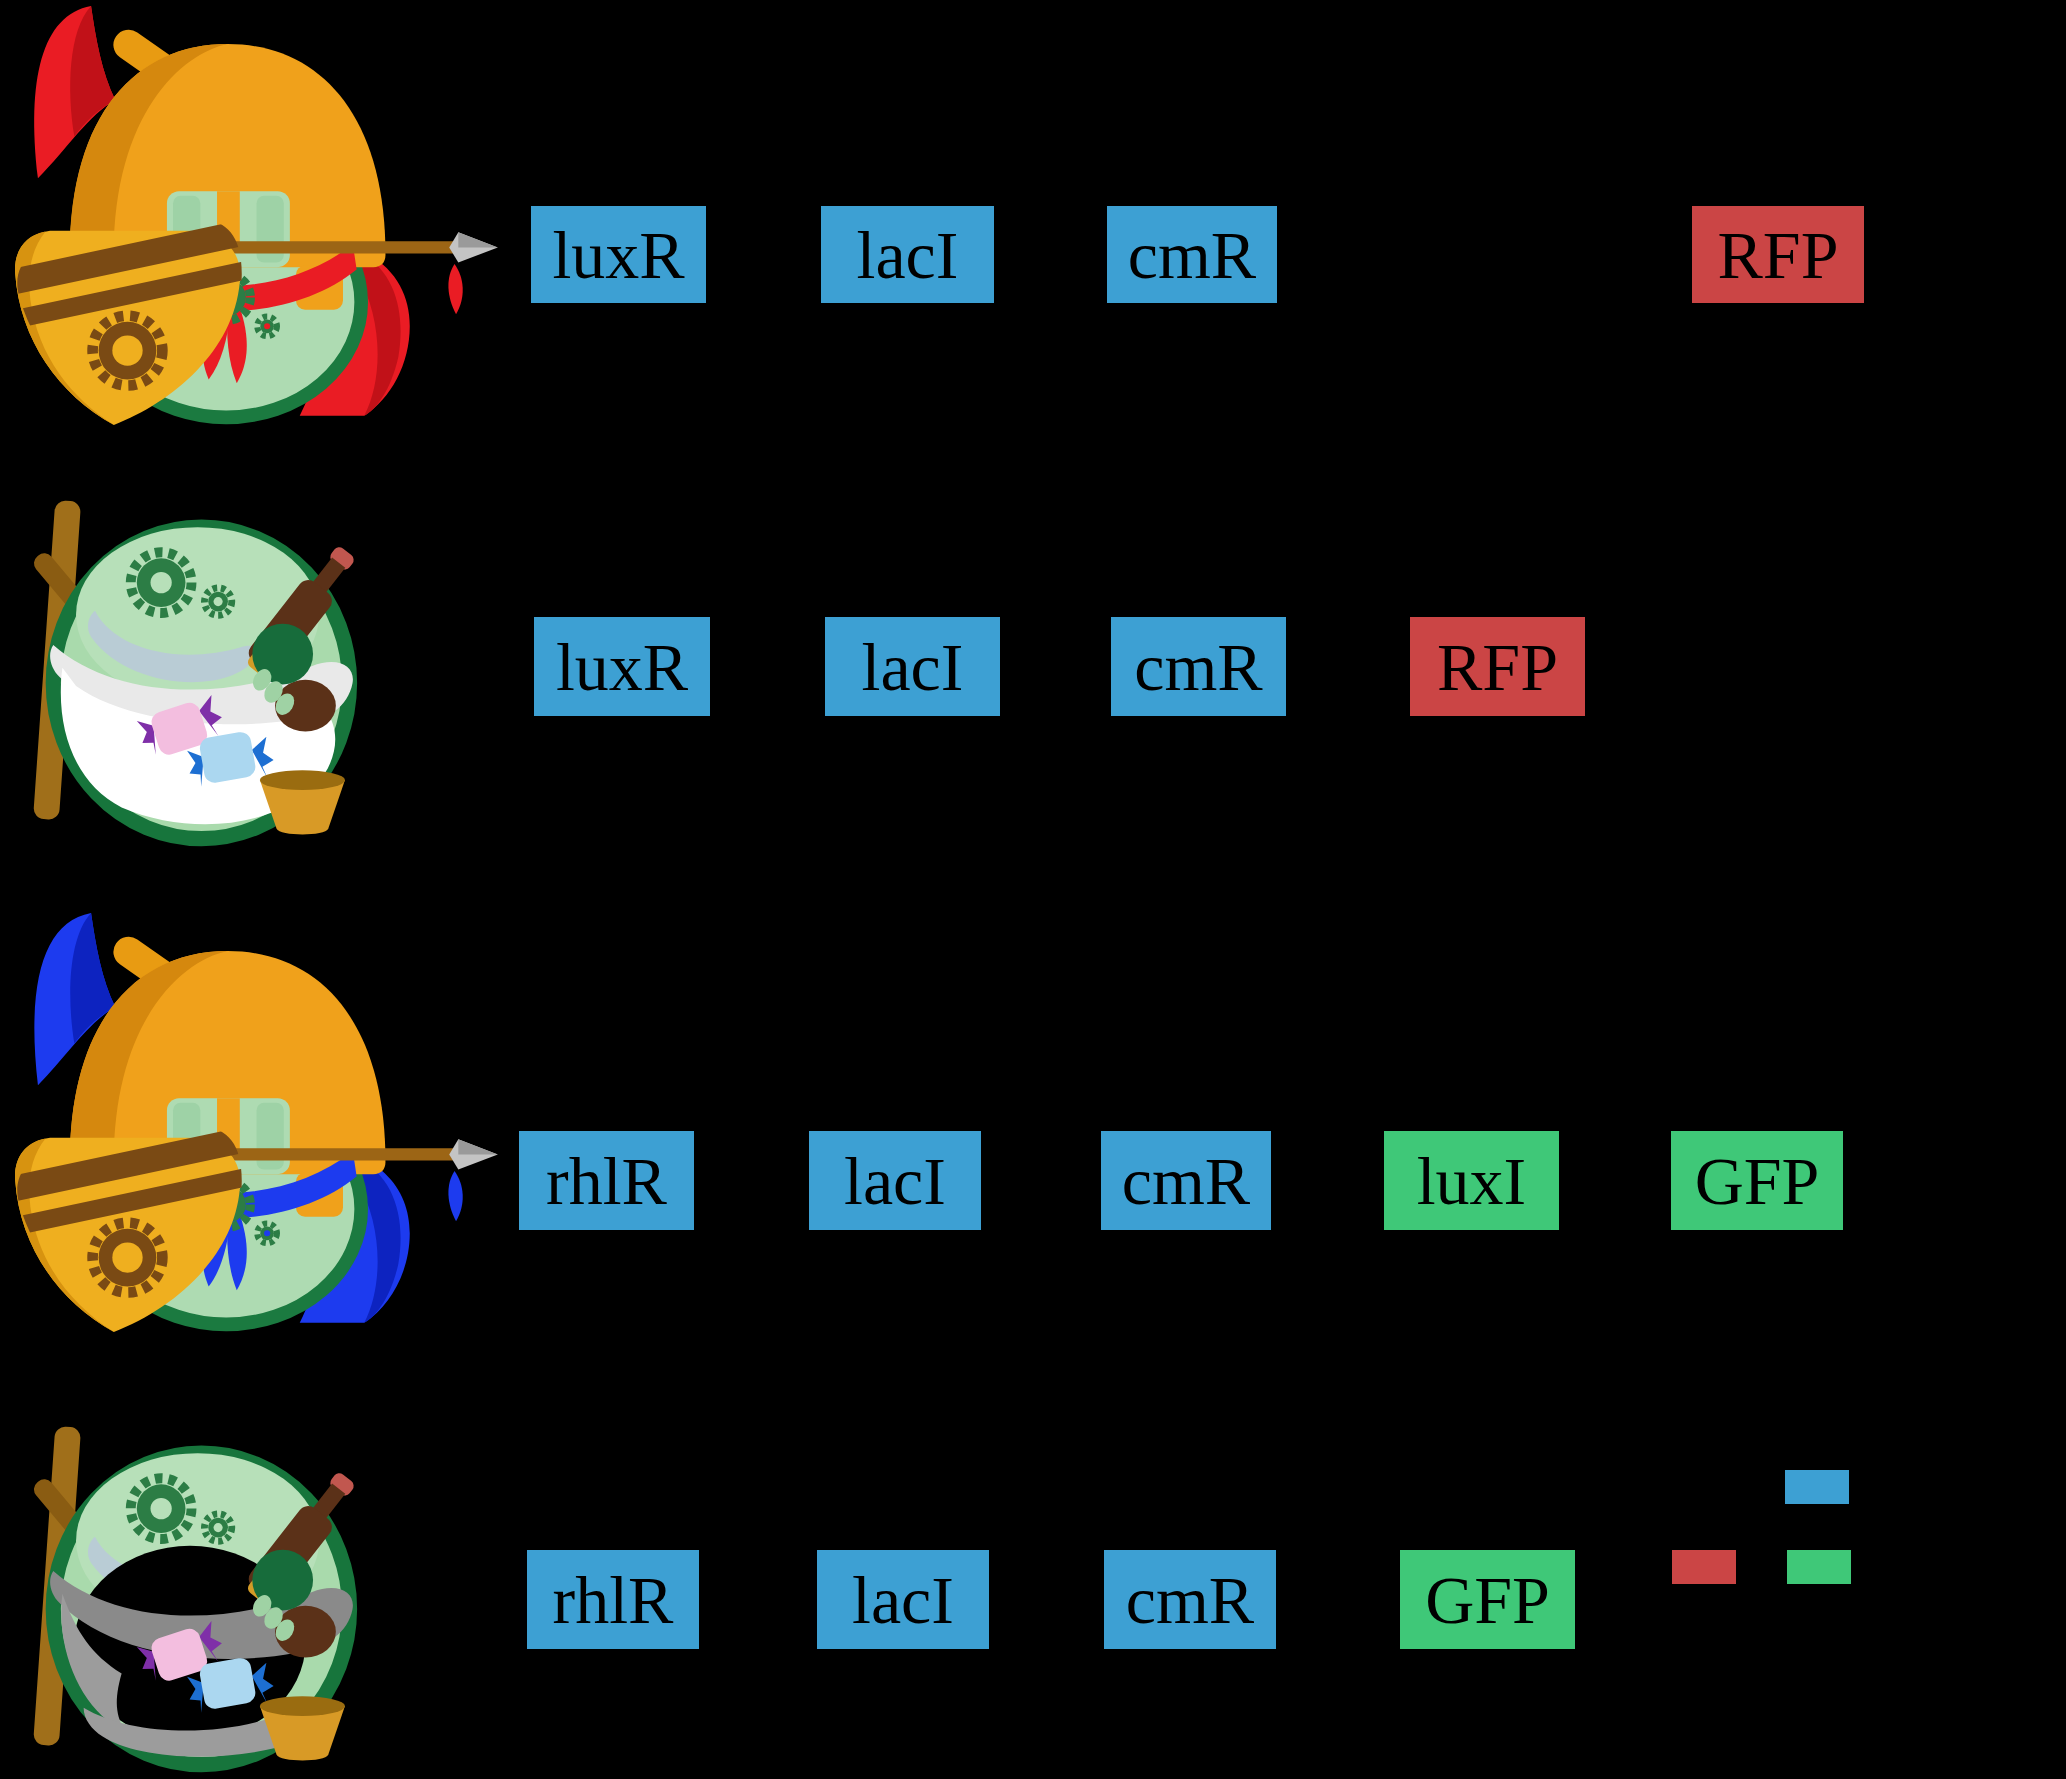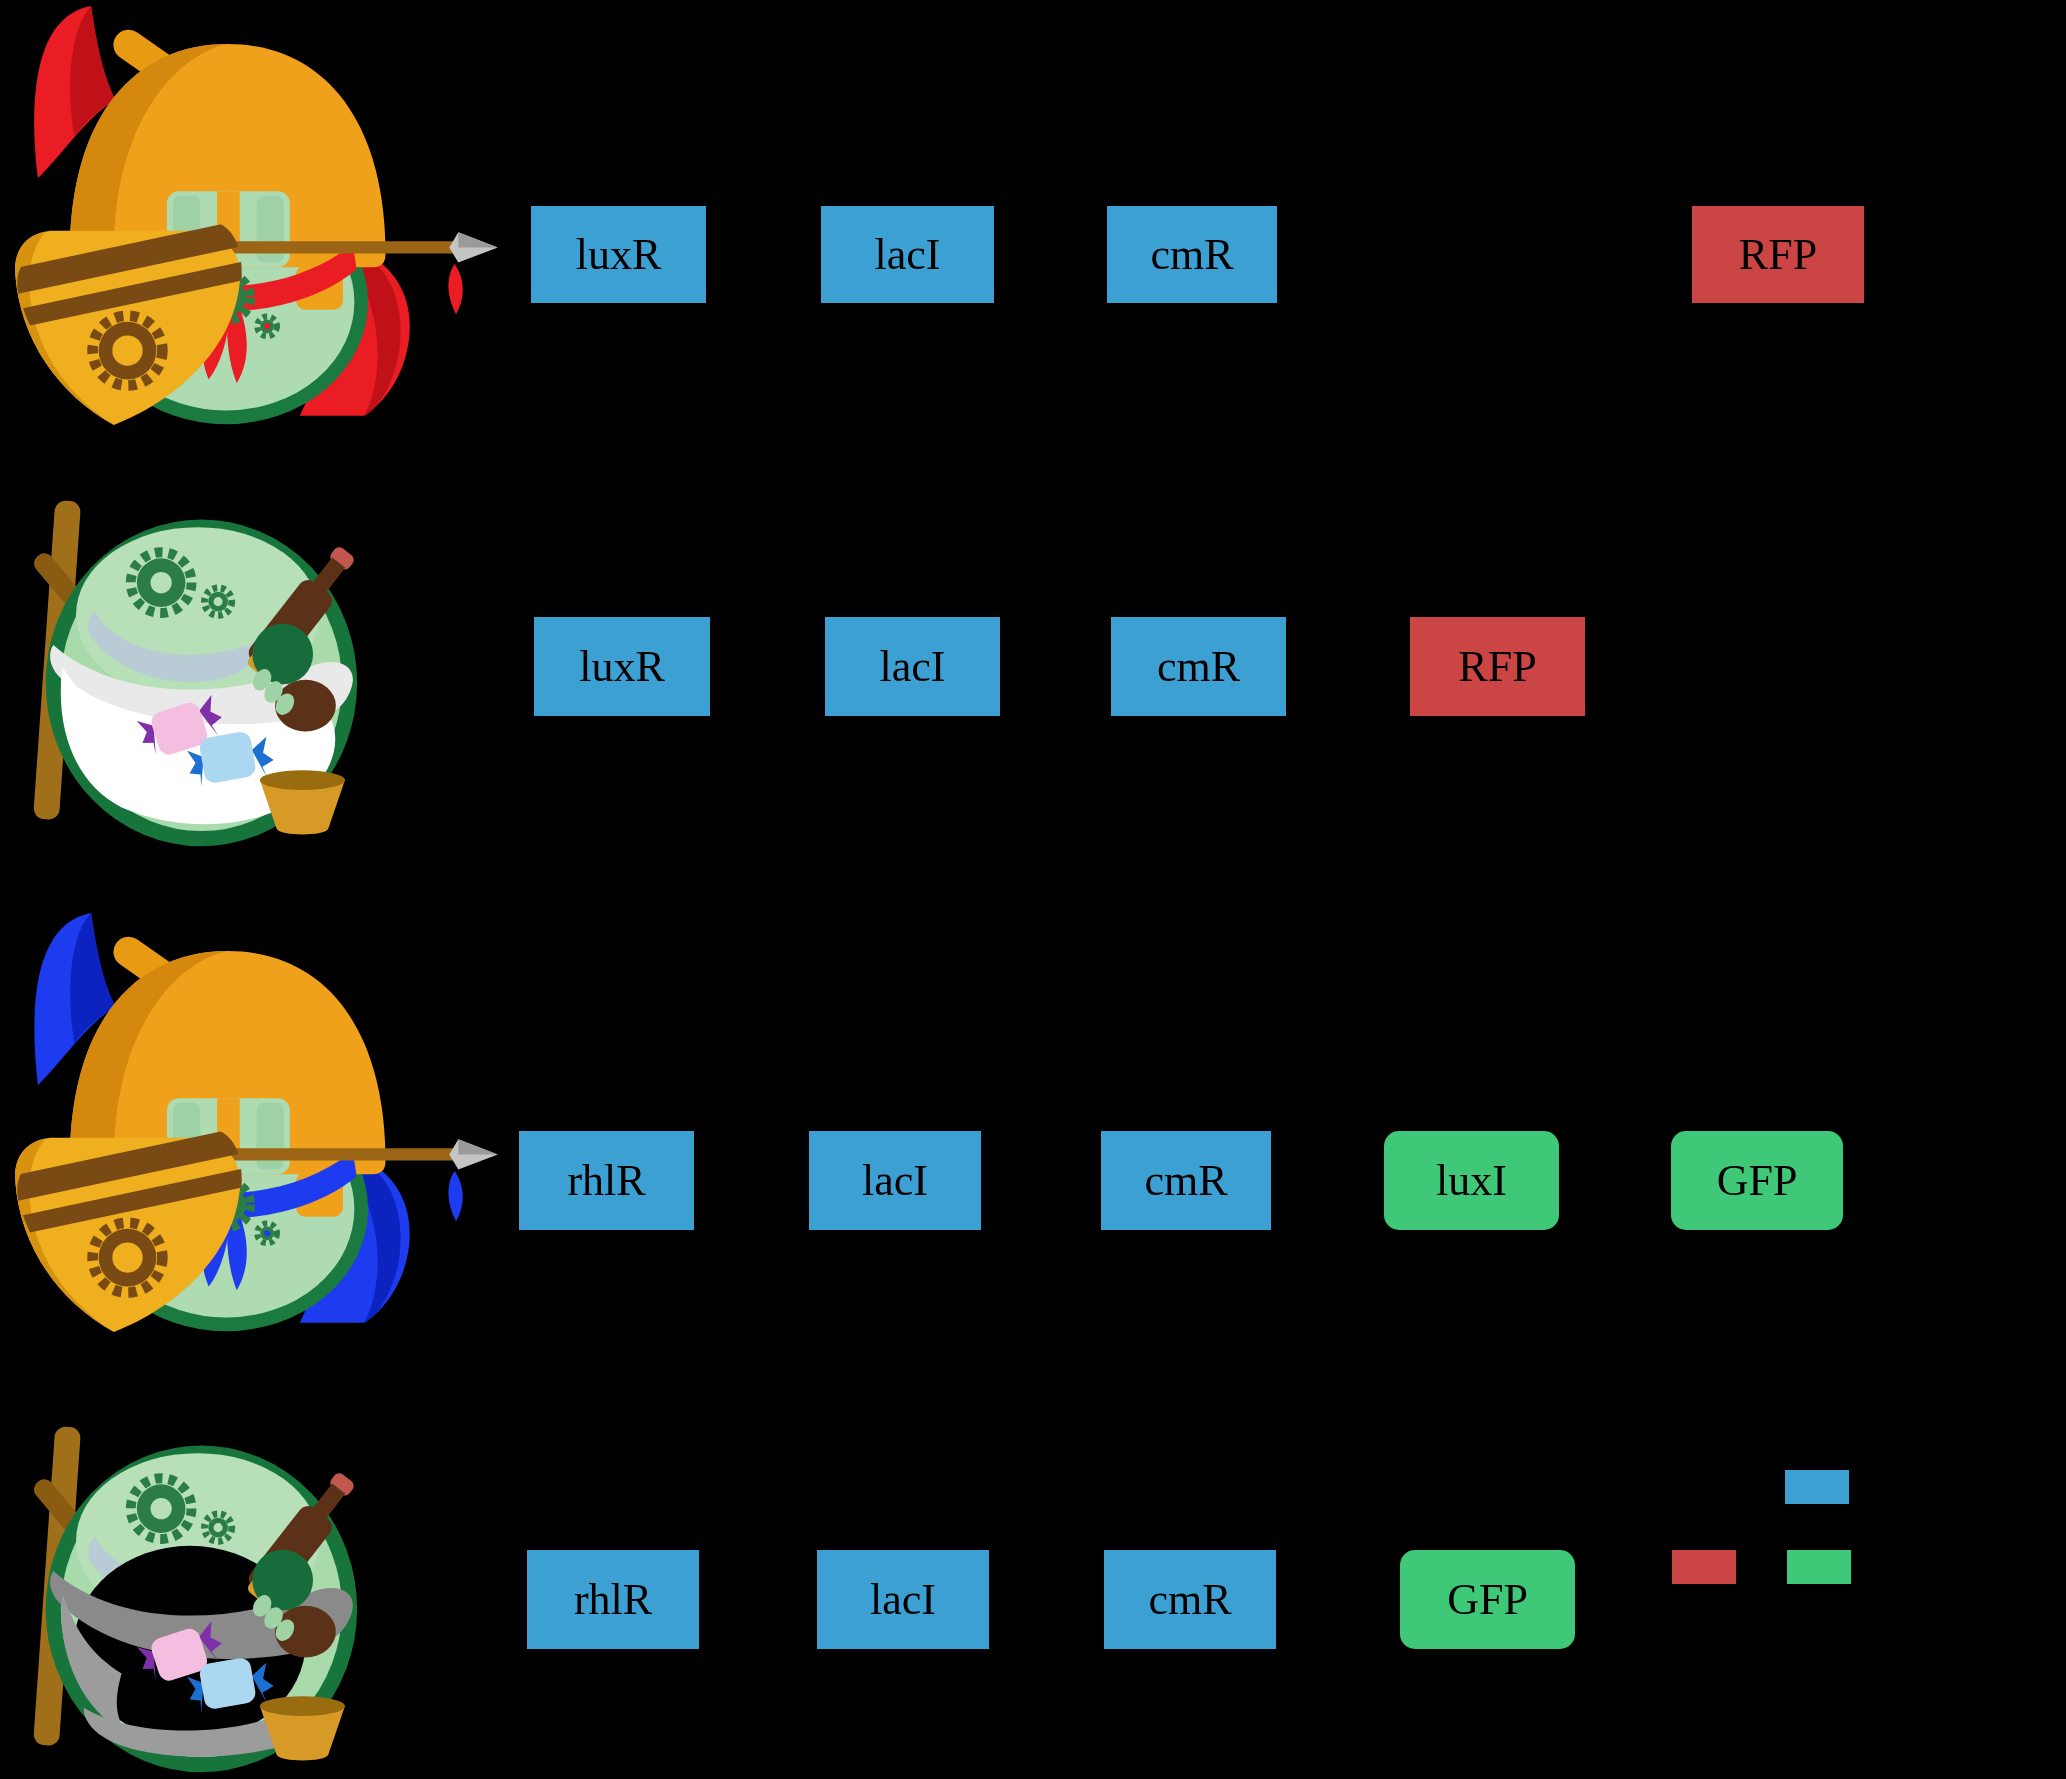--- a/index.html
+++ b/index.html
@@ -1,23 +1,23 @@
 <!DOCTYPE html>
 <html style="--gene-blue: #3DA0D3; --gene-red: #CB4545; --gene-green: #3FC878; --soldier-red-cape: #EA1C24; --soldier-blue-cape: #1D3BEF; --friar-robe-white: #FFFFFF; --friar-robe-gray: #9C9C9C; --mascot-body-green: #A9DAAC; --mascot-ring-green: #1B7A40; --helmet-orange: #F0A11B;font-size:12px"><head>
 <meta charset="utf-8">
 <style>
   html,body{margin:0;padding:0;background:#000;}
   #stage{position:relative;width:2066px;height:1779px;background:#000;overflow:hidden;
          font-family:"Liberation Serif","DejaVu Serif",serif;}
   
   .gene-box{position:absolute;display:flex;align-items:center;justify-content:center;
-            color:#000;font-size:44px;line-height:1;}
+            color:#000;font-size:68px;line-height:1;}
   .gene-box[data-color="blue"]{background:var(--gene-blue,#3DA0D3);}
   .gene-box[data-color="red"]{background:var(--gene-red,#CB4545);}
-  .gene-box[data-color="green"]{background:var(--gene-green,#3FC878);border-radius:15px;}
+  .gene-box[data-color="green"]{background:var(--gene-green,#3FC878);}
   .swatch{position:absolute;}
   .swatch[data-color="blue"]{background:var(--gene-blue,#3DA0D3);}
   .swatch[data-color="red"]{background:var(--gene-red,#CB4545);}
   .swatch[data-color="green"]{background:var(--gene-green,#3FC878);}
   
   .mascot{position:absolute;}
   .mascot svg{display:block;width:100%;height:100%;}
   .soldier.red{--cape:var(--soldier-red-cape,#EA1C24);--cape-d:#C11118;}
   .soldier.blue{--cape:var(--soldier-blue-cape,#1D3BEF);--cape-d:#0D23C0;}
   .friar.white{--robe:var(--friar-robe-white,#FFFFFF);--robe2:#E9E9E9;}

